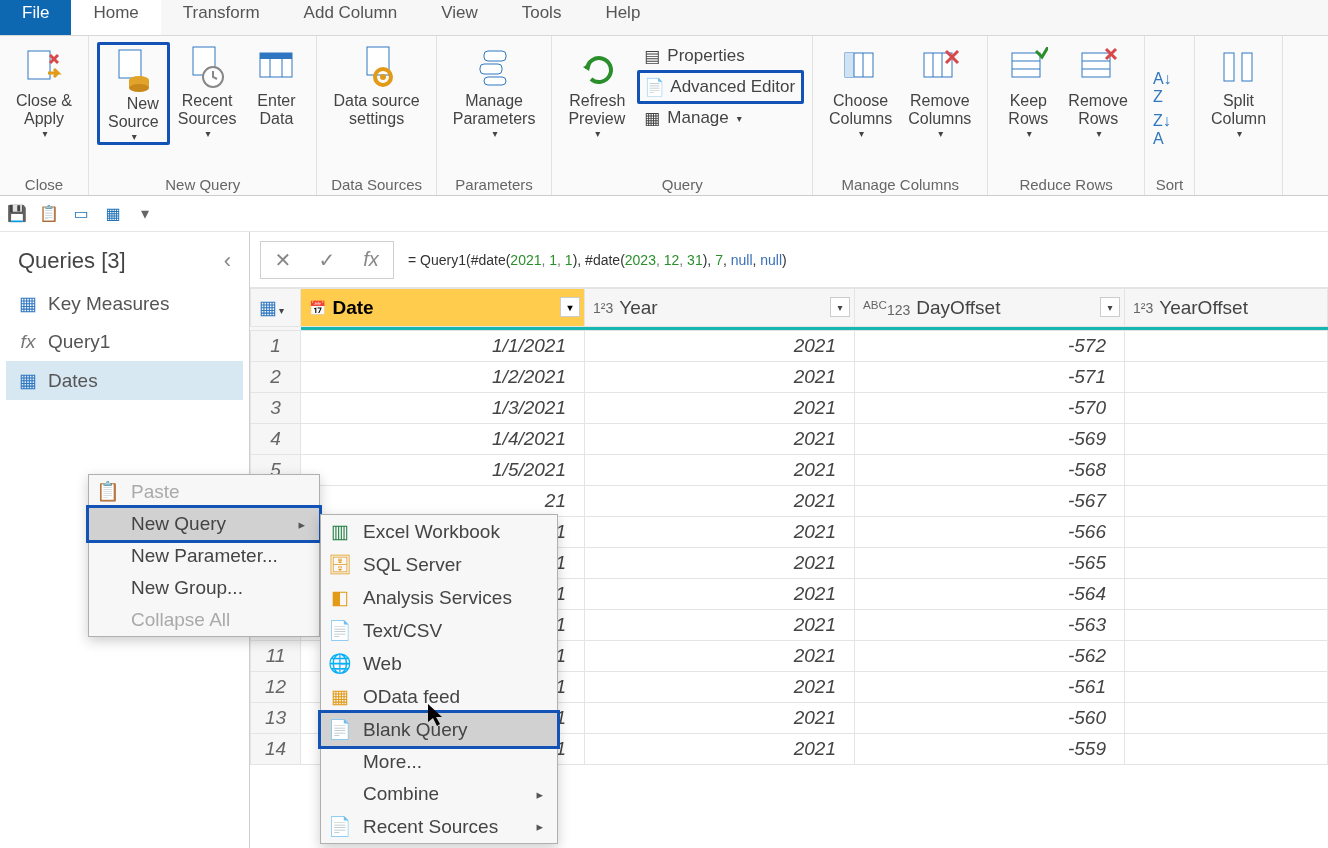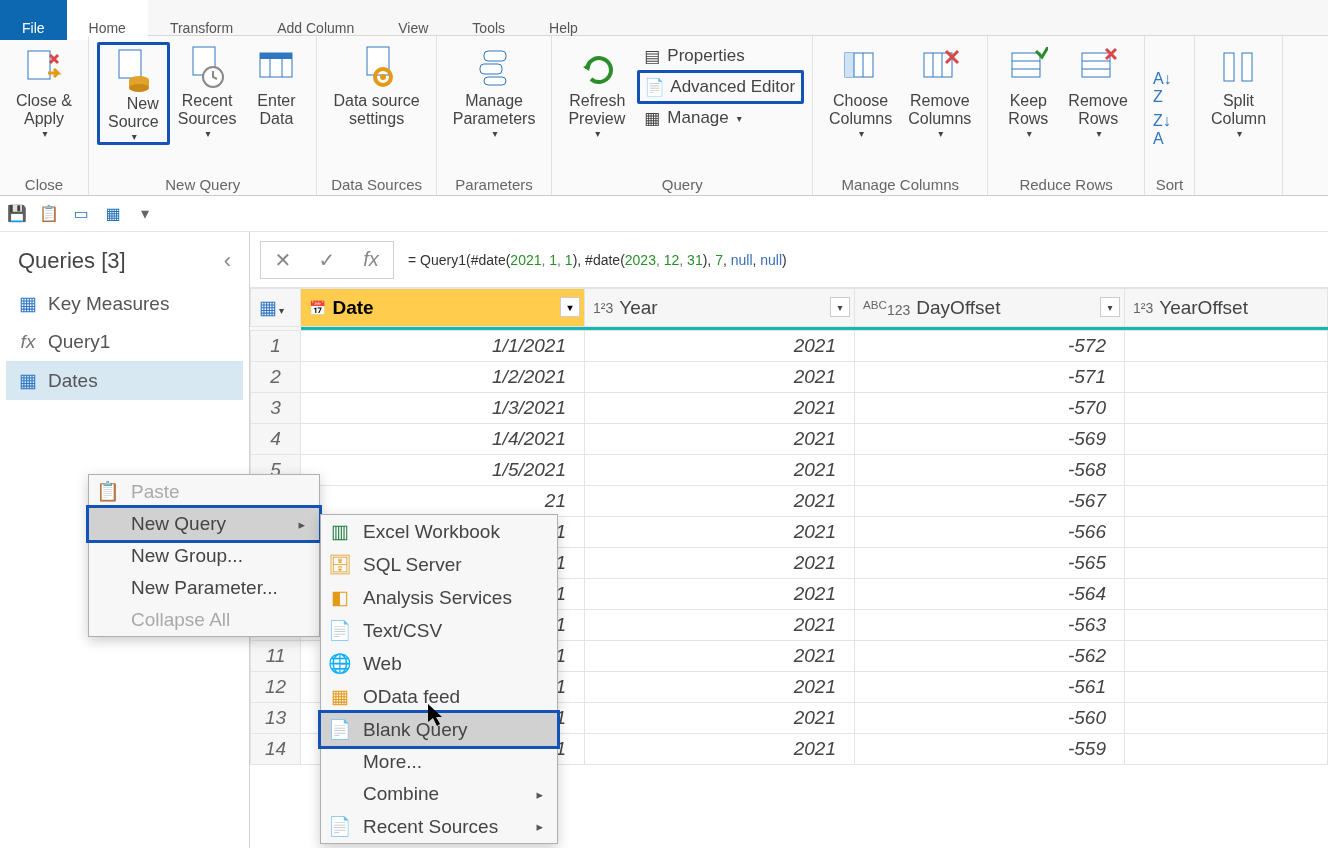--- a/index.html
+++ b/index.html
@@ -1,20 +1,20 @@
 <!DOCTYPE html>
 <html><head>
 <meta charset="utf-8">
 <style>
   * { box-sizing: border-box; margin: 0; padding: 0; font-family: "Segoe UI", Arial, sans-serif; }
   body { width: 1328px; height: 848px; background: #fff; overflow: hidden; color: #333; }
   
   
   .menubar { display: flex; background: #f7f7f7; border-bottom: 1px solid #d8d8d8; height: 36px; }
-  .menubar .tab { padding: 20px 22px; font-size: 14px; color: #555; cursor: pointer; }
+  .menubar .tab { padding: 3px 22px; font-size: 17px; color: #555; cursor: pointer; }
   .menubar .tab.active { background: #0d67b1; color: #fff; }
   .menubar .tab.home-active { background: #fff; }
   
   
   .ribbon { display: flex; background: #fafafa; border-bottom: 1px solid #ccc; height: 160px; }
   .group { display: flex; flex-direction: column; padding: 6px 8px 2px 8px; border-right: 1px solid #e2e2e2; }
   .group-row { display: flex; flex: 1; align-items: flex-start; }
   .group-label { text-align: center; font-size: 15px; color: #666; }
   .ribbon-btn { display: flex; flex-direction: column; align-items: center; justify-content: flex-start; padding: 0 8px; font-size: 16px; color: #444; cursor: pointer; }
   .ribbon-btn .icon-box { width: 48px; height: 50px; display:flex;align-items:center;justify-content:center; }
@@ -472,25 +472,25 @@
       <span class="mic">📋</span>
       <span>Paste</span>
     </div>
   <div class="row box-hl">
       <span class="mic"></span>
       <span>New Query</span>
       <span class="sub-arrow">▸</span>
     </div>
   <div class="row">
       <span class="mic"></span>
+      <span>New Parameter...</span>
+    </div>
+  <div class="row">
+      <span class="mic"></span>
       <span>New Group...</span>
-    </div>
-  <div class="row">
-      <span class="mic"></span>
-      <span>New Parameter...</span>
     </div>
   <div class="row disabled">
       <span class="mic"></span>
       <span>Collapse All</span>
     </div>
 </div>
 
 <div class="ctx-menu" style="left:320px; top:514px; width:238px">
   <div class="row">
       <span class="mic" style="color:#1e7c3d">▥</span>

